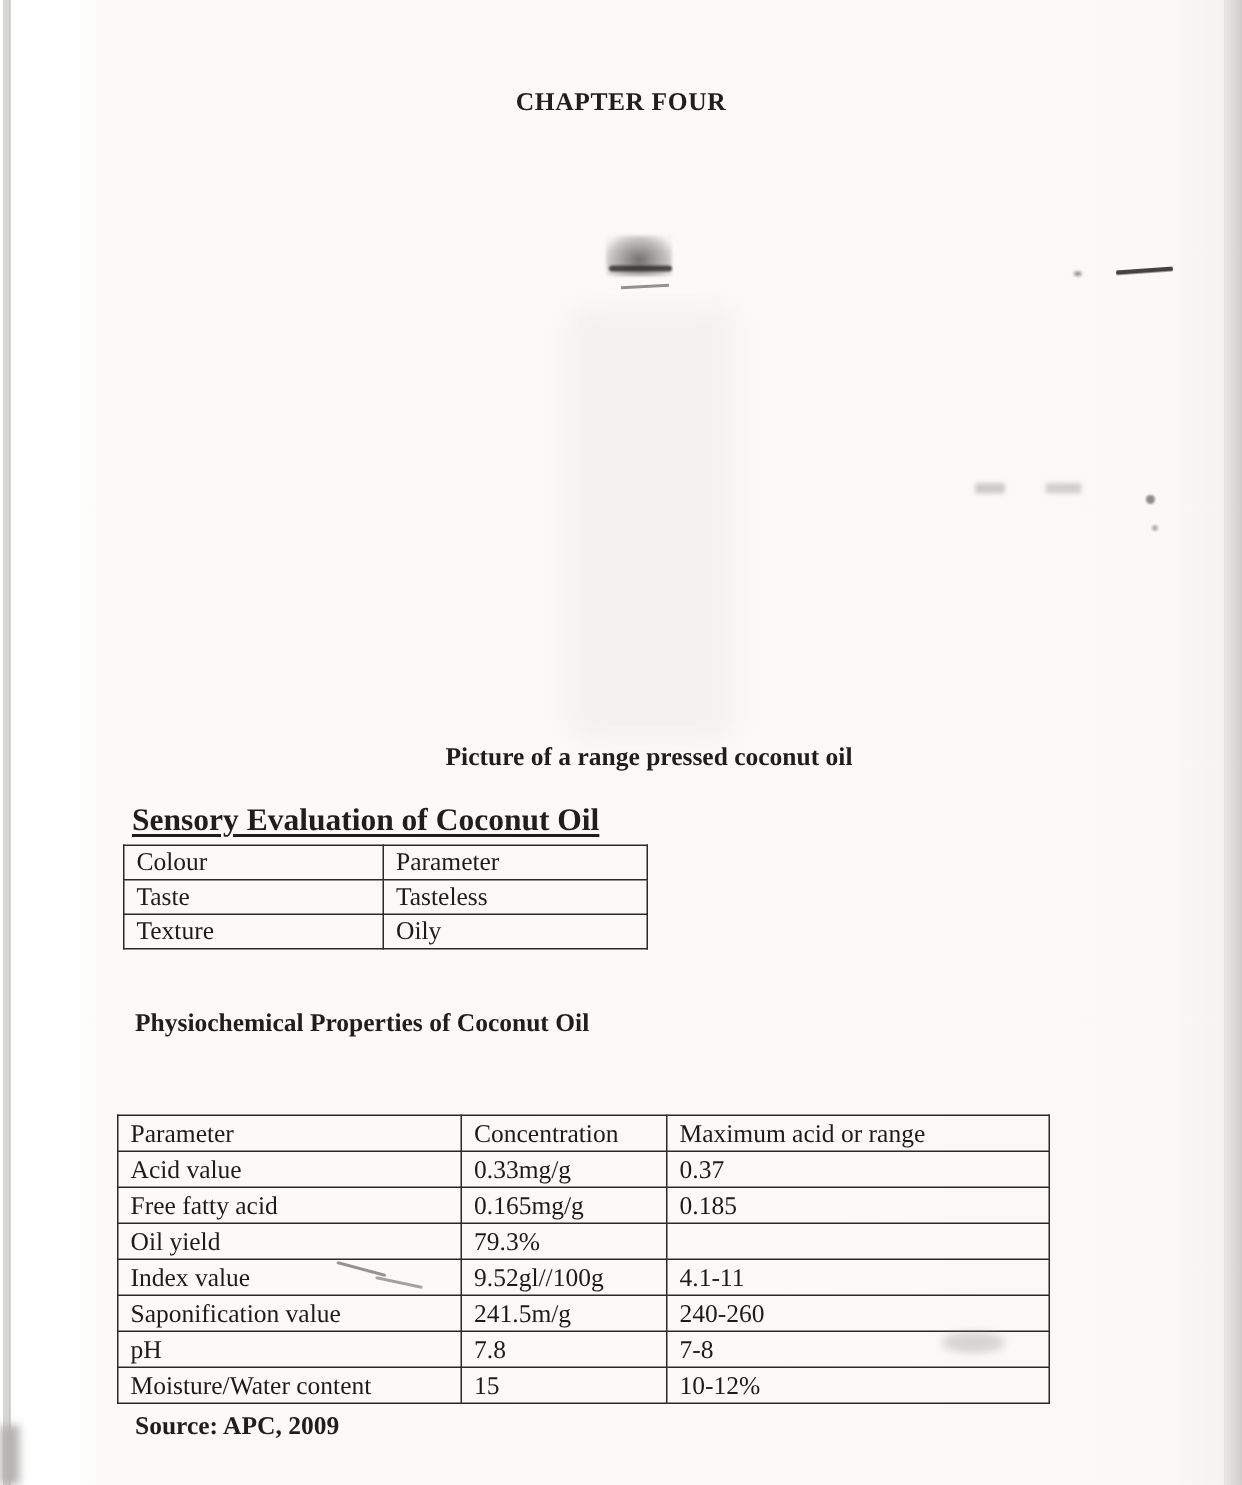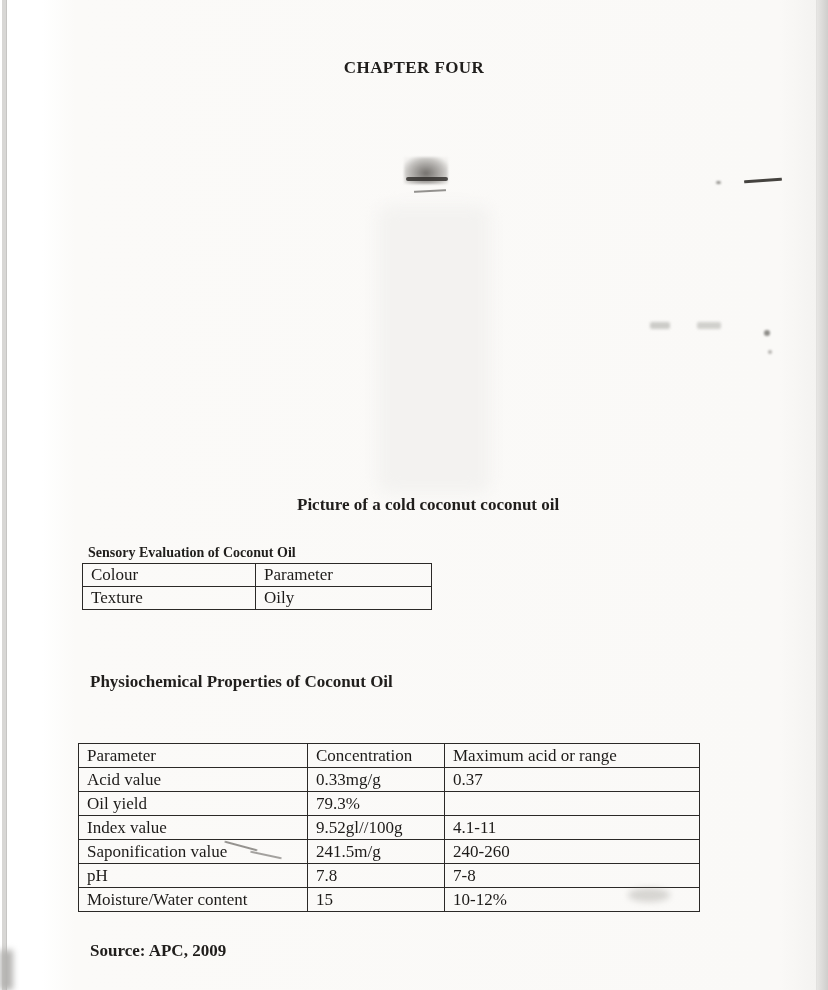--- a/index.html
+++ b/index.html
@@ -78,23 +78,24 @@
     filter: blur(0.5px);
   }
   
   .figure-caption {
     position: absolute; left: 297px; top: 495px;
     font-weight: bold; font-size: 17px;
     color: #201e1c;
     white-space: nowrap;
   }
   .sensory-title {
-    position: absolute; left: 88px; top: 545px;
-    font-weight: bold; font-size: 14px;
-    color: #201e1c;
+    position: absolute; left: 88px; top: 534px;
+    font-weight: bold; font-size: 21px;
+    color: #201e1c;
+    text-decoration: underline;
     text-underline-offset: 3px;
     white-space: nowrap;
   }
   .physio-title {
     position: absolute; left: 90px; top: 672px;
     font-weight: bold; font-size: 17px;
     color: #201e1c;
     white-space: nowrap;
   }
   .source-note {
@@ -209,29 +210,33 @@
   <div class="right-edge-strip"></div>
   <div class="corner-blob"></div>
 
   <div class="heading chapter-heading">CHAPTER FOUR</div>
 
   <div class="bottle-body"></div>
   <div class="cap-smudge"></div>
   <div class="cap-line"></div>
   <div class="cap-dash"></div>
 
-  <div class="figure-caption">Picture of a cold coconut coconut oil</div>
+  <div class="figure-caption">Picture of a range pressed coconut oil</div>
 
   <div class="sensory-title">Sensory Evaluation of Coconut Oil</div>
 
   <table class="sensory-table">
     <tbody>
       <tr>
         <td class="col-a">Colour</td>
         <td>Parameter</td>
+      </tr>
+      <tr>
+        <td class="col-a">Taste</td>
+        <td>Tasteless</td>
       </tr>
       <tr>
         <td class="col-a">Texture</td>
         <td>Oily</td>
       </tr>
     </tbody>
   </table>
 
   <div class="physio-title">Physiochemical Properties of Coconut Oil</div>
 
@@ -239,20 +244,25 @@
     <tbody>
       <tr>
         <td class="col-1">Parameter</td>
         <td class="col-2">Concentration</td>
         <td>Maximum acid or range</td>
       </tr>
       <tr>
         <td class="col-1">Acid value</td>
         <td class="col-2">0.33mg/g</td>
         <td>0.37</td>
+      </tr>
+      <tr>
+        <td class="col-1">Free fatty acid</td>
+        <td class="col-2">0.165mg/g</td>
+        <td>0.185</td>
       </tr>
       <tr>
         <td class="col-1">Oil yield</td>
         <td class="col-2">79.3%</td>
         <td></td>
       </tr>
       <tr>
         <td class="col-1">Index value</td>
         <td class="col-2">9.52gl//100g</td>
         <td>4.1-11</td>

